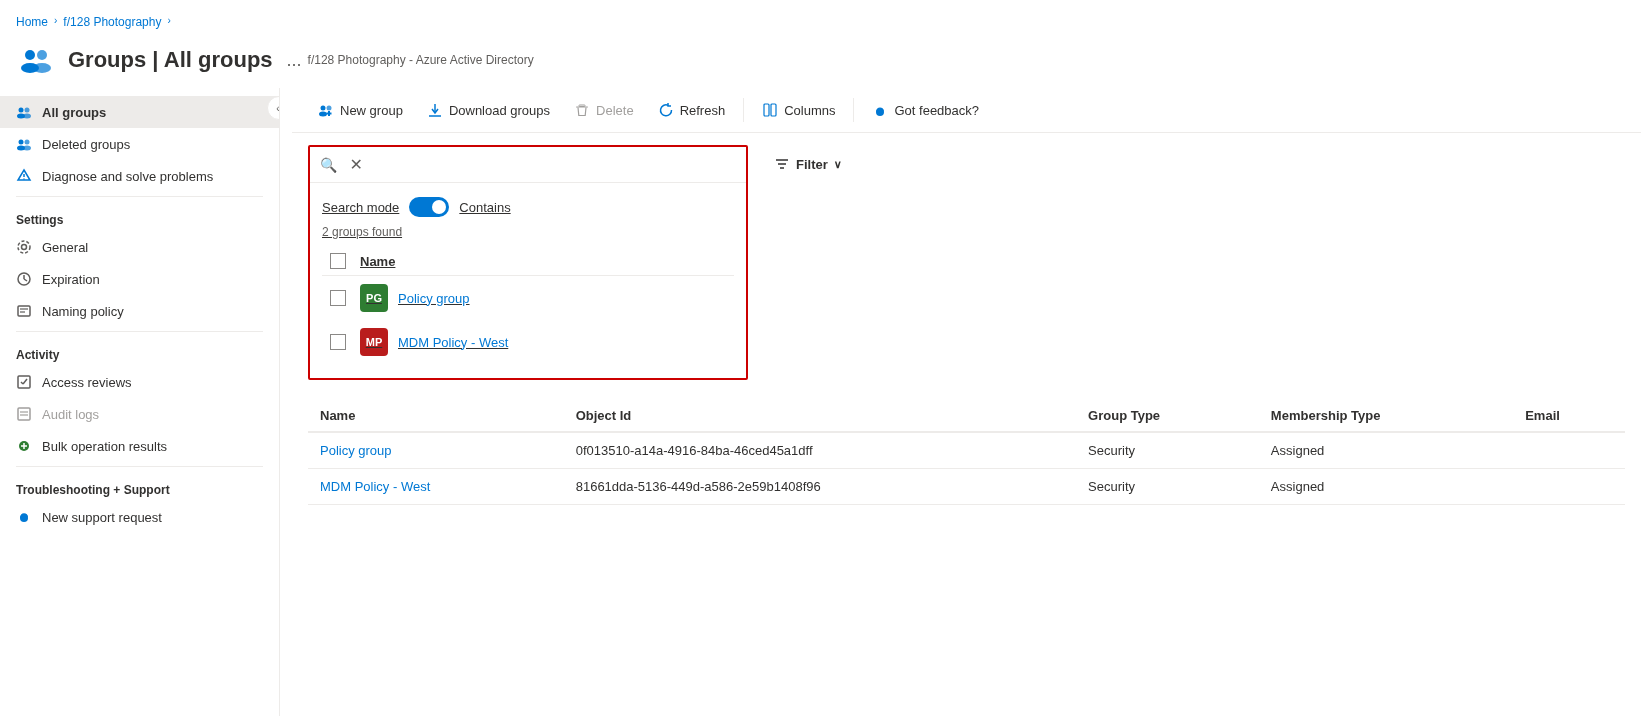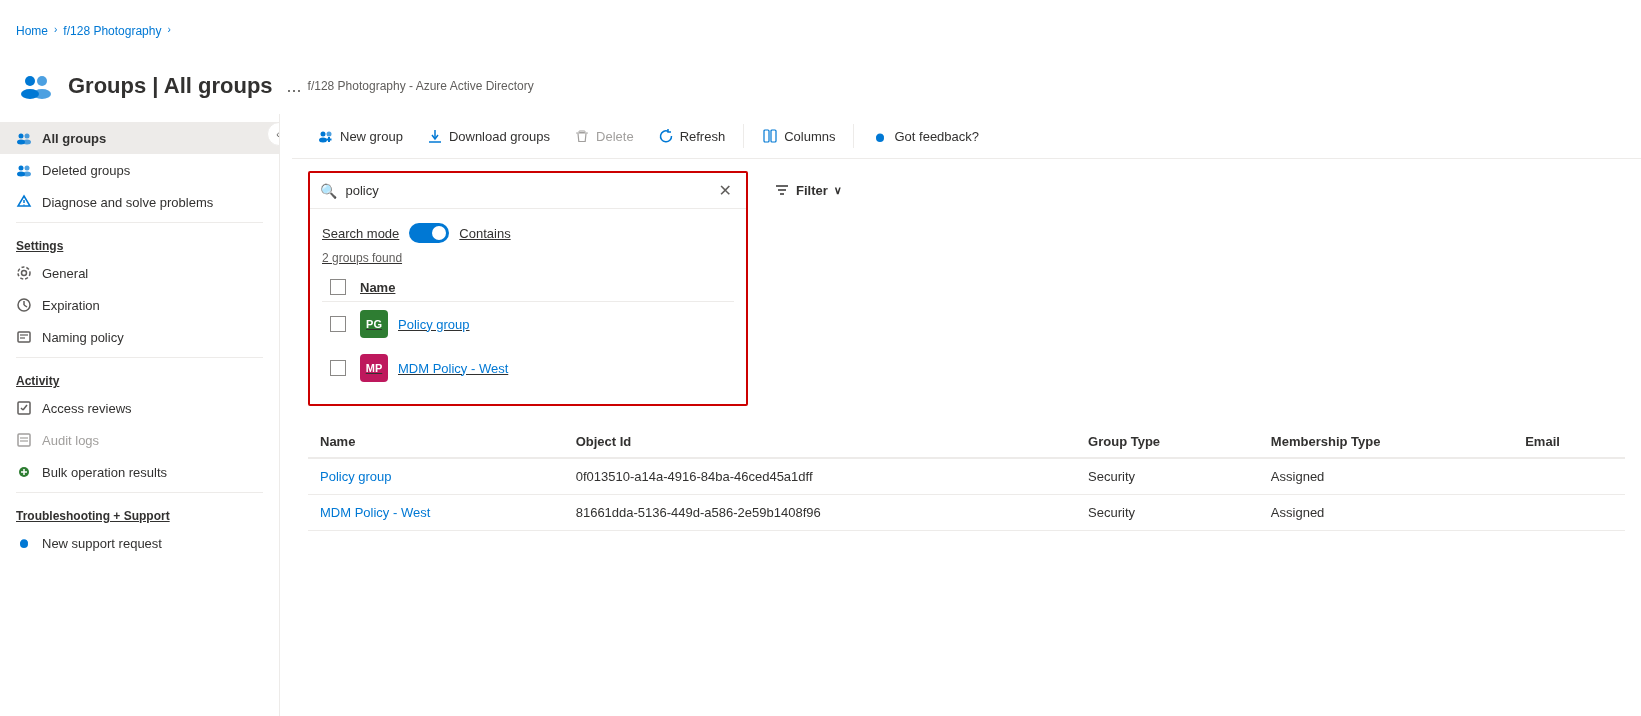--- a/index.html
+++ b/index.html
@@ -1,19 +1,19 @@
 <!DOCTYPE html>
 <html><head>
   <meta charset="utf-8">
   <style>
     * { box-sizing: border-box; margin: 0; padding: 0; }
     body { font-family: 'Segoe UI', Arial, sans-serif; font-size: 13px; color: #323130; background: #fff; display: flex; flex-direction: column; height: 716px; overflow: hidden; }
 
     
-    .breadcrumb { display: flex; padding: 24px 16px; font-size: 12px; color: #0078d4; gap: 6px; }
+    .breadcrumb { display: flex; padding: 7px 16px; font-size: 12px; color: #0078d4; gap: 6px; margin-top: 8px; }
     .breadcrumb span { color: #0078d4; cursor: pointer; }
     .breadcrumb-sep { color: #605e5c; font-size: 10px; }
 
     
     .page-header { display: flex; align-items: center; padding: 4px 16px 8px 16px; gap: 12px; }
     .page-icon { width: 40px; height: 40px; display: flex; align-items: center; justify-content: center; }
     .page-icon svg { width: 36px; height: 36px; }
     .page-title-block { display: flex; flex-direction: row; align-items: center; }
     .page-title { font-size: 22px; font-weight: 600; color: #323130; display: flex; align-items: center; gap: 8px; }
     .page-subtitle { font-size: 12px; color: #605e5c; }
@@ -22,21 +22,21 @@
     
     .main-layout { display: flex; flex: 1; overflow: hidden; gap: 12px; }
 
     
     .sidebar { width: 280px; min-width: 280px; border-right: 1px solid #edebe9; overflow-y: auto; padding: 8px 0; position: relative; }
     .collapse-btn { position: absolute; right: -12px; top: 8px; width: 24px; height: 24px; background: #fff; border: 1px solid #edebe9; border-radius: 50%; display: flex; align-items: center; justify-content: center; cursor: pointer; z-index: 10; font-size: 10px; color: #605e5c; }
 
     .sidebar-item { display: flex; align-items: center; padding: 8px 16px; cursor: pointer; gap: 10px; font-size: 13px; color: #323130; }
     .sidebar-item.active { background: #edebe9; font-weight: 600; }
     .sidebar-item svg { width: 16px; height: 16px; flex-shrink: 0; }
-    .sidebar-section-label { padding: 12px 16px 4px 16px; font-size: 12px; font-weight: 700; color: #323130; text-decoration: underline; }
+    .sidebar-section-label { padding: 12px 16px 4px 16px; font-size: 12px; font-weight: 700; color: #323130; }
     .sidebar-divider { border: none; border-top: 1px solid #edebe9; margin: 4px 16px; }
 
     
     .content { flex: 1; overflow-y: auto; padding: 0; }
 
     
     .toolbar { display: flex; align-items: center; padding: 8px 16px; gap: 4px; border-bottom: 1px solid #edebe9; flex-wrap: wrap; }
     .toolbar-btn { display: flex; align-items: center; gap: 6px; padding: 6px 10px; background: none; border: none; cursor: pointer; font-size: 13px; color: #323130; border-radius: 2px; white-space: nowrap; }
     .toolbar-btn.disabled { color: #a19f9d; cursor: default; }
     .toolbar-sep { width: 1px; height: 24px; background: #edebe9; margin: 0 4px; }
@@ -59,21 +59,21 @@
     
     .dropdown-table { width: 100%; }
     .dropdown-header-row { display: flex; align-items: center; gap: 10px; padding: 6px 8px; border-bottom: 1px solid #edebe9; }
     .dropdown-header-row .col-check { width: 20px; }
     .dropdown-header-row .col-name { flex: 1; font-weight: 600; font-size: 13px; }
     .dropdown-result-row { display: flex; align-items: center; gap: 10px; padding: 8px 8px; }
     .col-check { width: 20px; }
     .checkbox { width: 16px; height: 16px; border: 1px solid #8a8886; background: #fff; display: flex; align-items: center; justify-content: center; cursor: pointer; }
     .group-avatar { width: 28px; height: 28px; border-radius: 4px; display: flex; align-items: center; justify-content: center; color: #fff; font-size: 11px; font-weight: 700; flex-shrink: 0; }
     .group-avatar.green { background: #2e7d32; }
-    .group-avatar.red { background: #be185d; }
+    .group-avatar.red { background: #b91c1c; }
     .group-link { color: #0078d4; cursor: pointer; text-decoration: none; font-size: 13px; }
 
     
     .main-table-area { padding: 0 16px; }
     .filter-btn { display: flex; align-items: center; gap: 6px; padding: 5px 10px; background: none; border: none; cursor: pointer; font-size: 13px; color: #323130; border-radius: 2px; font-weight: bold; }
 
     .data-table { width: 100%; border-collapse: collapse; margin-top: 8px; }
     .data-table th { text-align: left; font-weight: 600; font-size: 13px; padding: 8px 12px; border-bottom: 2px solid #edebe9; color: #323130; white-space: nowrap; }
     .data-table td { padding: 10px 12px; border-bottom: 1px solid #edebe9; font-size: 13px; color: #323130; }
   </style>
@@ -255,21 +255,20 @@
           </svg>
         <span>Got feedback?</span>
       </button>
     </div>
 
     <div class="search-filter-row">
 
       <div class="search-container">
         <div class="search-box">
           <span class="search-icon">🔍</span>
-          <input class="search-input" type="text" value="policy" style="">
           <button class="search-clear">✕</button>
         </div>
 
         <div class="search-dropdown">
           <div class="search-mode-row">
             <span>Search mode</span>
             <div class="toggle">
               <div class="toggle-knob"></div>
             </div>
             <span>Contains</span>

